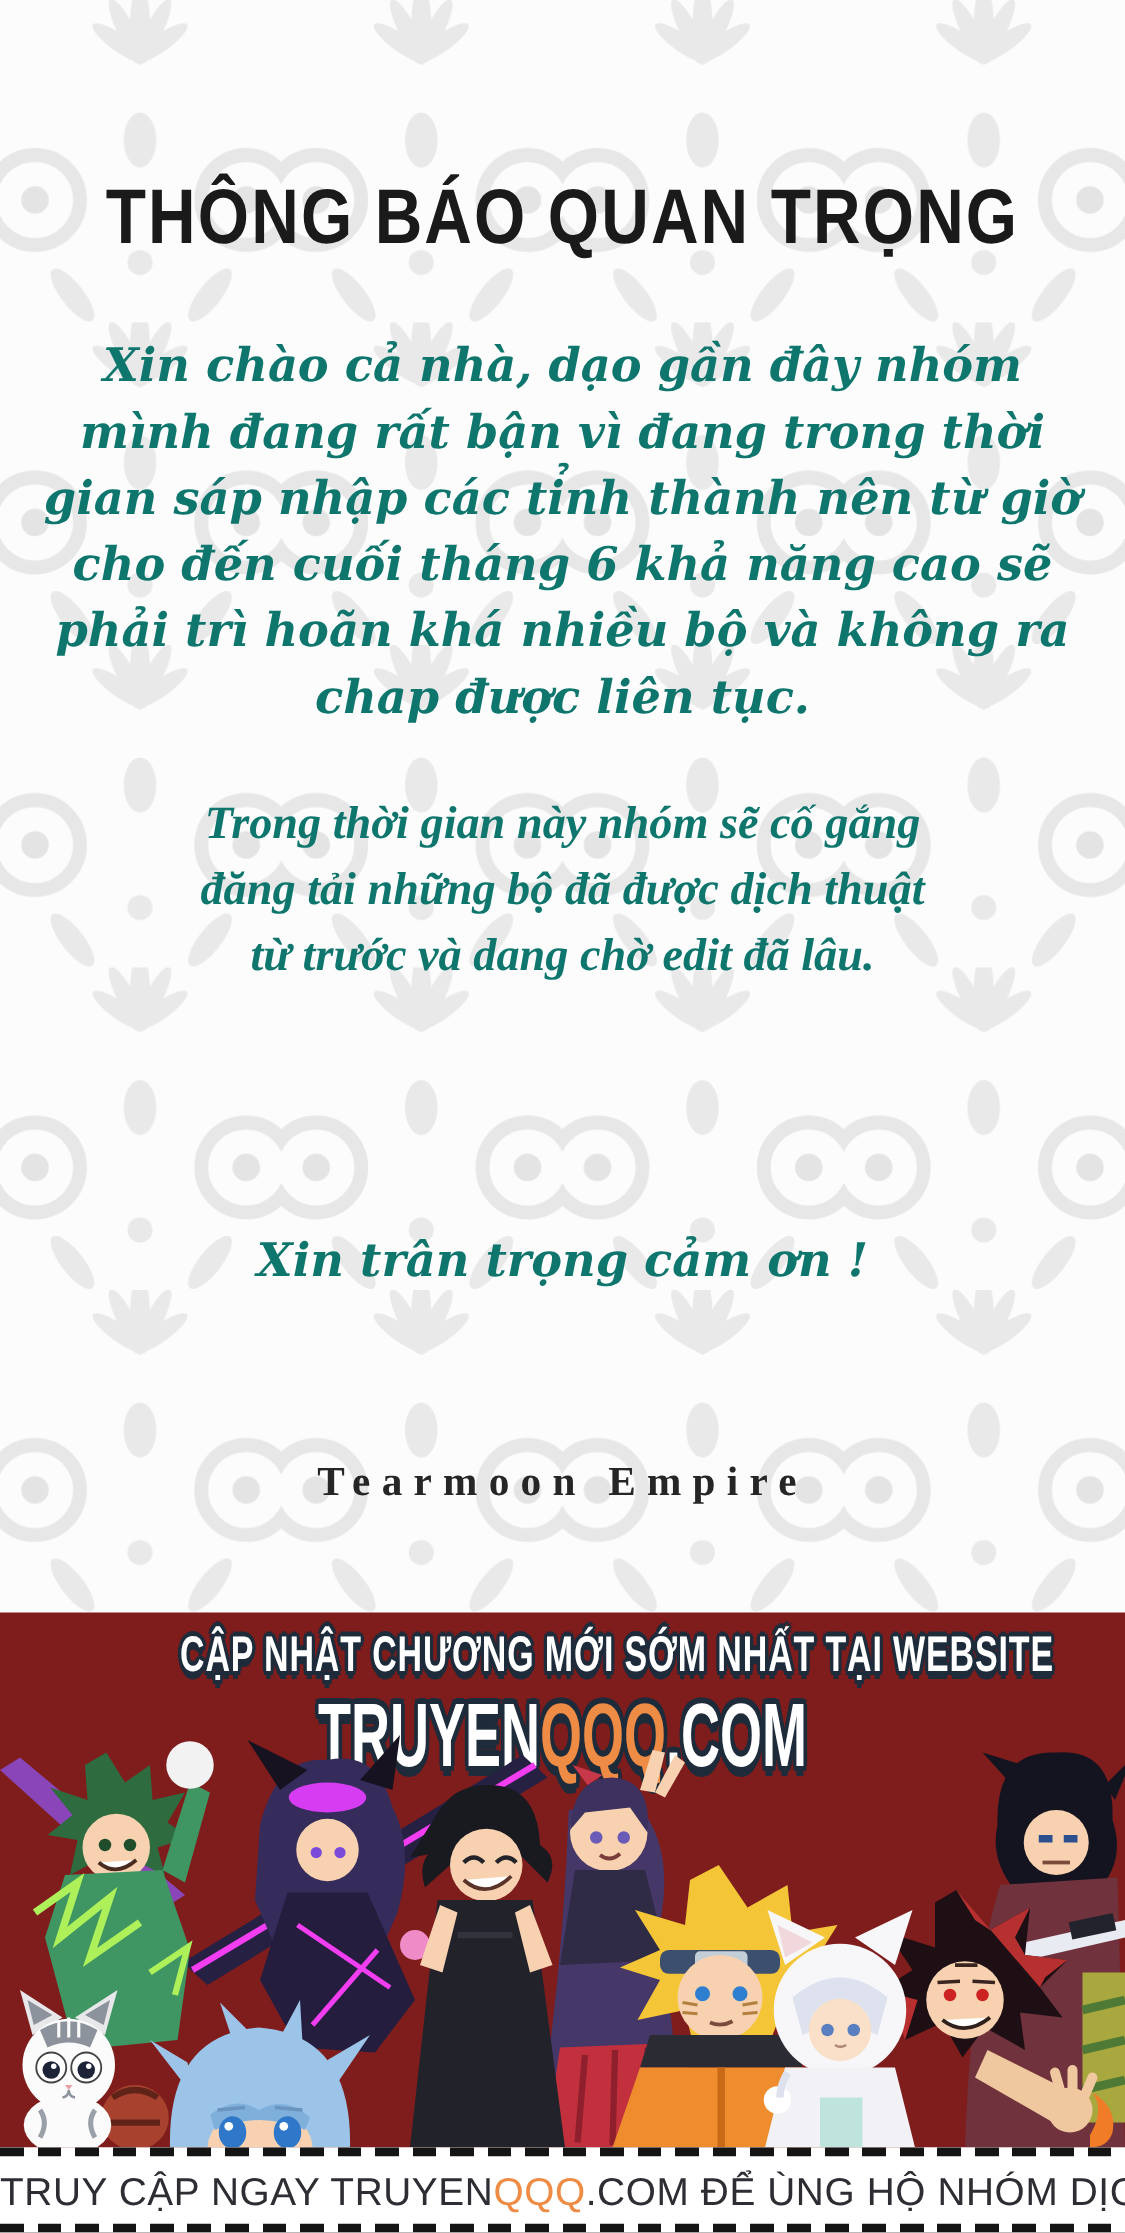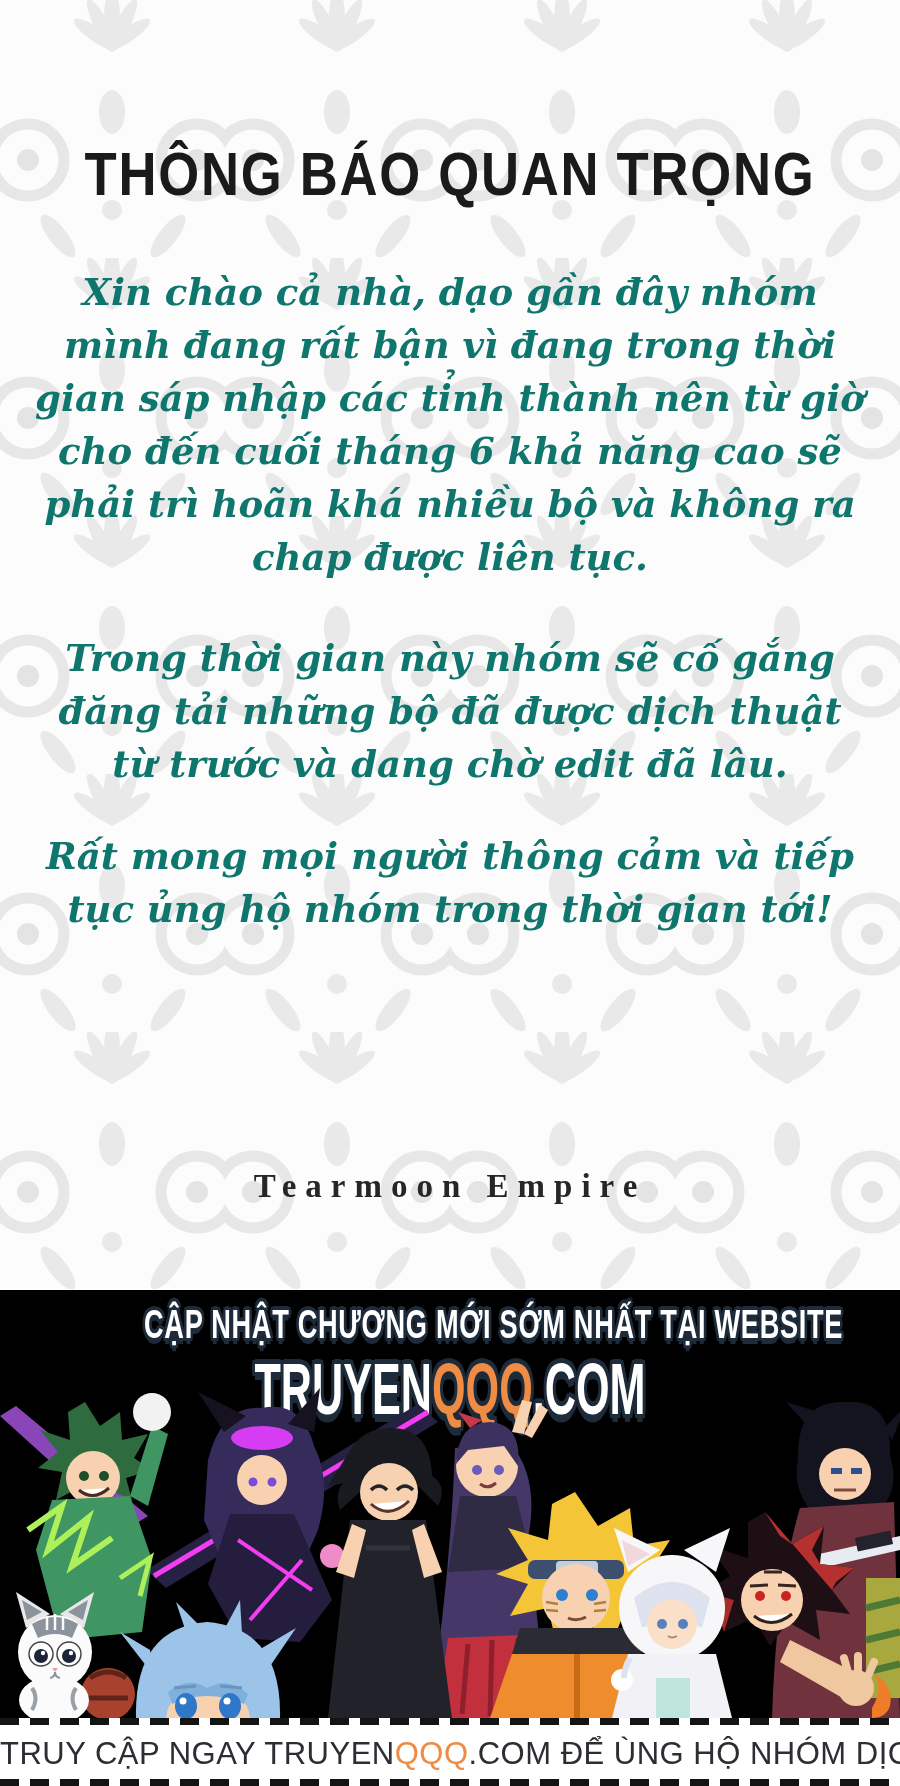--- a/index.html
+++ b/index.html
@@ -17,32 +17,32 @@
     transform:scaleX(.85);white-space:nowrap;
   }
   .para{
     position:absolute;left:0;width:900px;text-align:center;
     font-family:"DejaVu Serif","Liberation Serif",serif;
     font-style:italic;font-weight:bold;
     font-size:37px;line-height:53px;color:#0f766e;
     white-space:pre-line;margin:0;
   }
   .para-1{top:266px;}
-  .para-2{top:632px;}
+  .para-2{top:632px;font-family:Liberation Serif, serif;}
   .para-3{top:830px;}
   .para-4{top:982px;}
   .credit{
     position:absolute;top:1168px;left:0;width:900px;text-align:center;
     font-family:"Liberation Serif","DejaVu Serif",serif;
     font-weight:bold;font-size:33px;letter-spacing:9px;color:#262626;
   }
   
   .banner{
     position:absolute;top:1290px;left:0;width:900px;height:428px;
-    background:#000000;overflow:hidden;
+    background:#7f1d1d;overflow:hidden;
   }
   .banner-heading{
     position:absolute;top:12px;left:0;width:900px;text-align:center;
     font-weight:900;font-size:40px;letter-spacing:1px;color:#ffffff;
     transform:scaleX(.68);white-space:nowrap;
     text-shadow:
       -4px 0 0 #1d2b3a, 4px 0 0 #1d2b3a, 0 -4px 0 #1d2b3a, 0 4px 0 #1d2b3a,
       -3px -3px 0 #1d2b3a, 3px -3px 0 #1d2b3a, -3px 3px 0 #1d2b3a, 3px 3px 0 #1d2b3a,
       0 6px 0 #1d2b3a;
   }
@@ -113,22 +113,21 @@
 
     <p class="para para-1">Xin chào cả nhà, dạo gần đây nhóm
 mình đang rất bận vì đang trong thời
 gian sáp nhập các tỉnh thành nên từ giờ
 cho đến cuối tháng 6 khả năng cao sẽ
 phải trì hoãn khá nhiều bộ và không ra
 chap được liên tục.</p>
     <p class="para para-2">Trong thời gian này nhóm sẽ cố gắng
 đăng tải những bộ đã được dịch thuật
 từ trước và dang chờ edit đã lâu.</p>
-    <p class="para para-3">Rất mong mọi người thông cảm và tiếp
-tục ủng hộ nhóm trong thời gian tới!</p>
+    <p class="para para-4">Xin trân trọng cảm ơn !</p>
 
     <div class="credit">Tearmoon Empire</div>
   </div>
 
   <div class="banner">
     <div class="banner-heading">CẬP NHẬT CHƯƠNG MỚI SỚM NHẤT TẠI WEBSITE</div>
 
     <div class="site-logo"><span>TRUYEN</span><span class="logo-accent">QQQ</span><span>.COM</span></div>
 
     <svg class="collage" width="900" height="330" viewBox="0 0 900 330">

